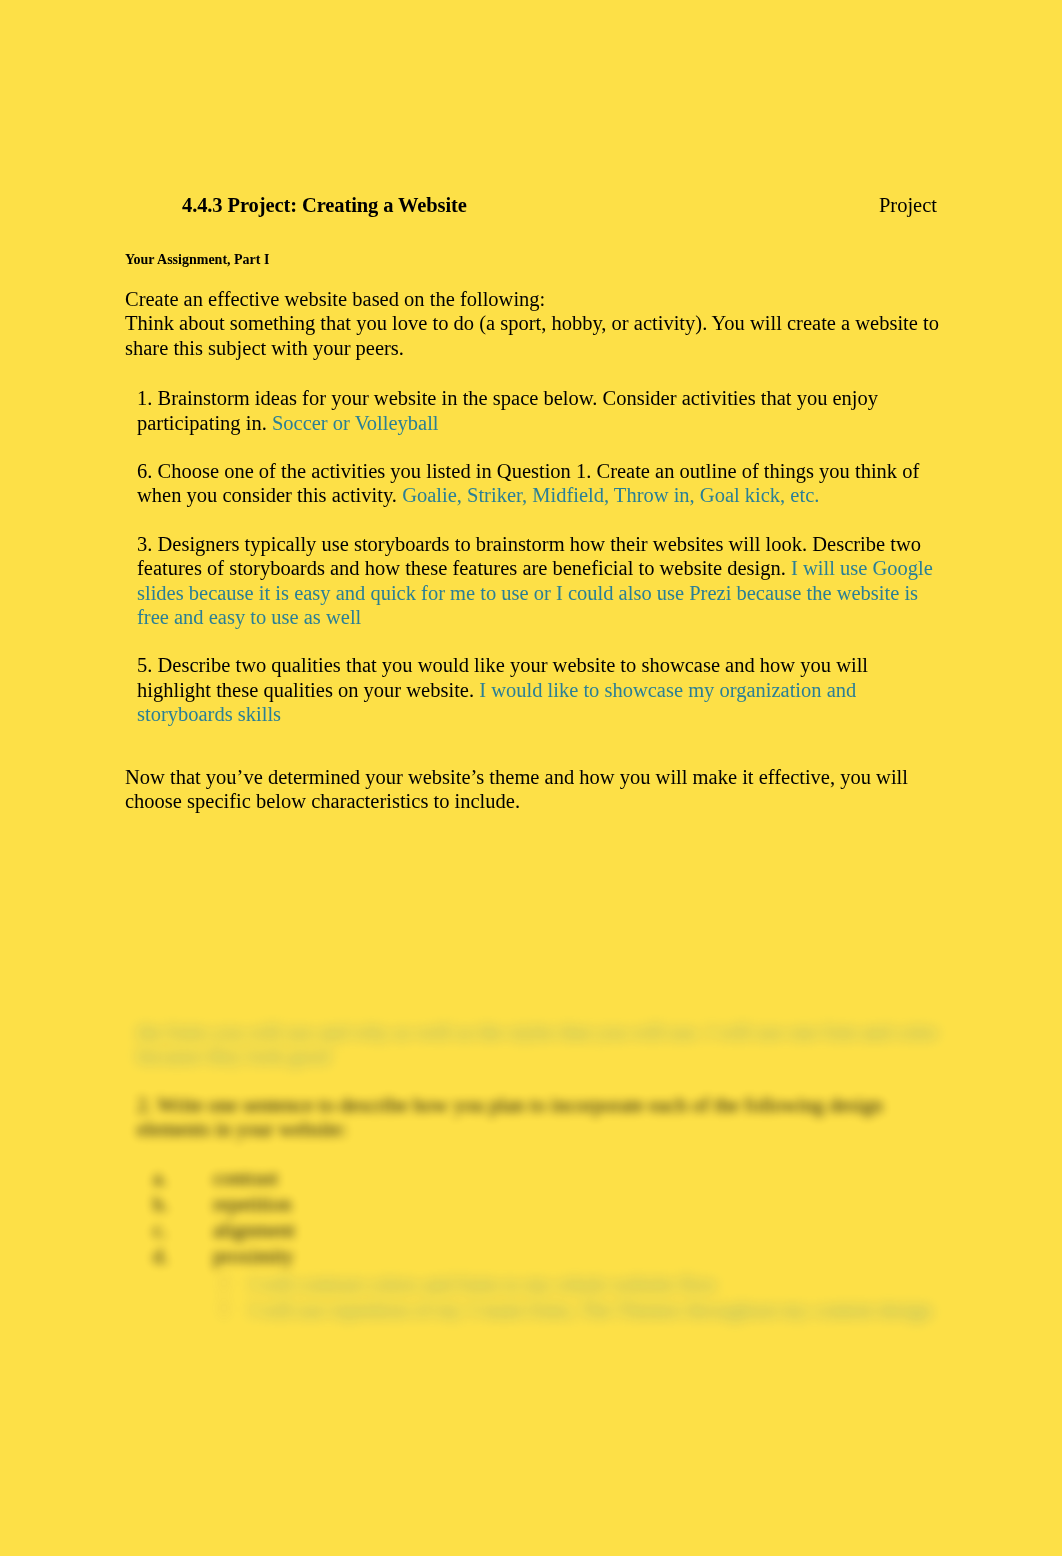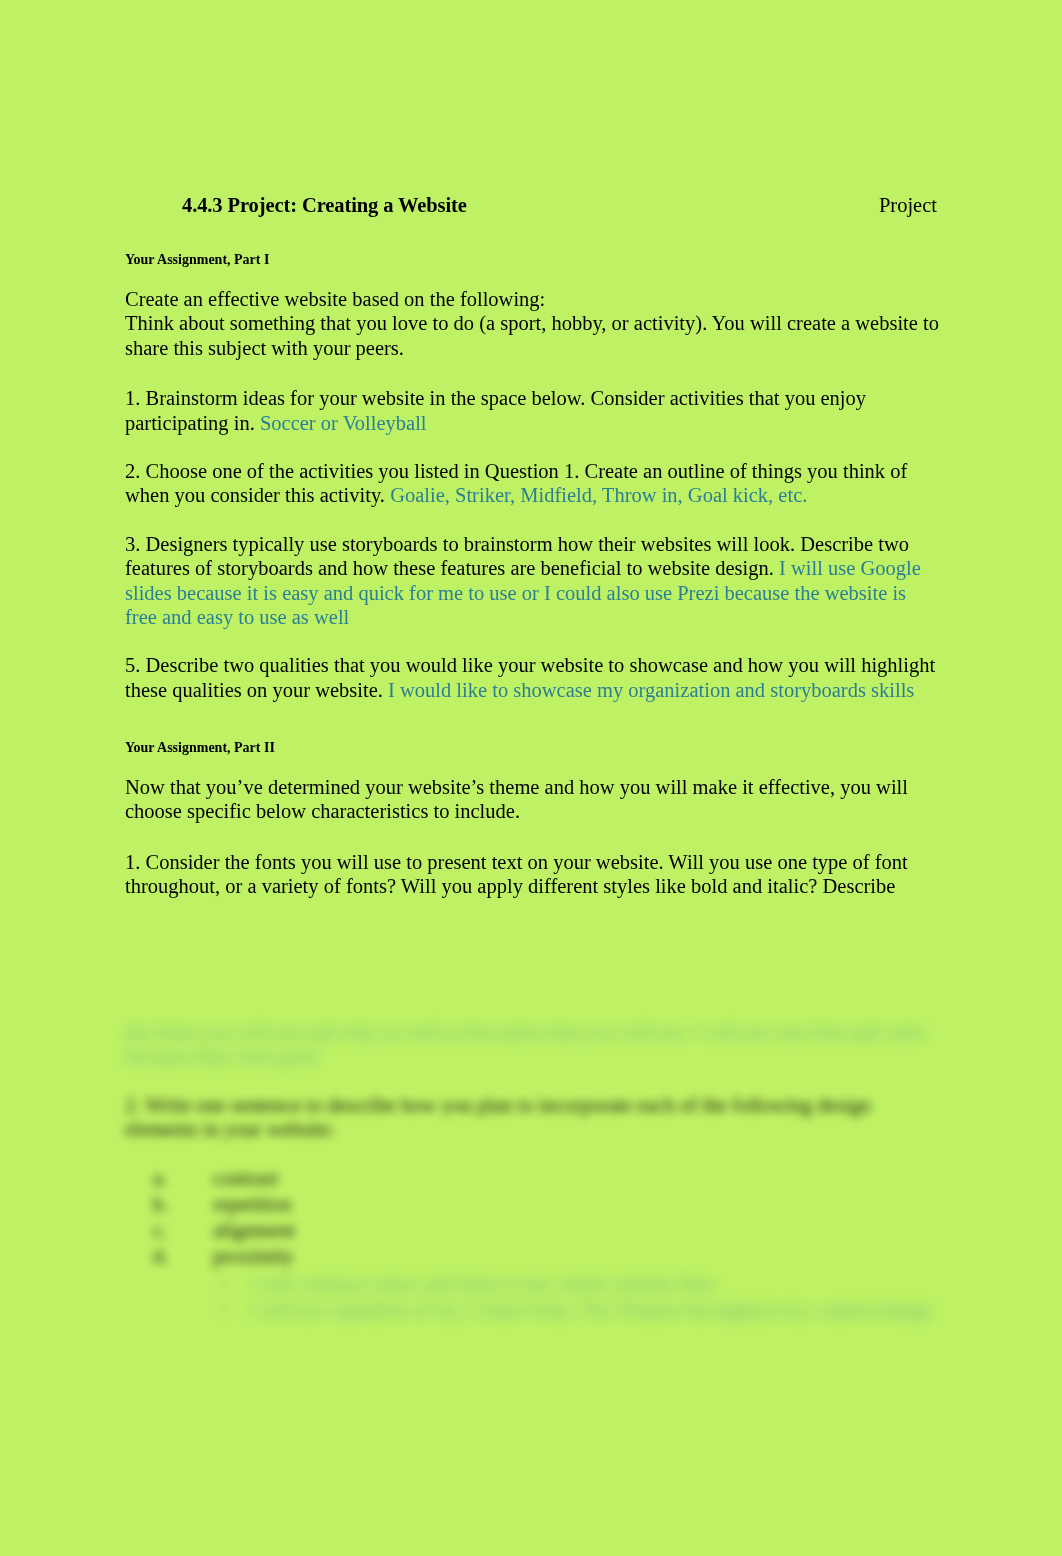--- a/index.html
+++ b/index.html
@@ -17,21 +17,21 @@
     color: #000000;
     -webkit-font-smoothing: antialiased;
   }
 
   .page {
     position: absolute;
     top: 0;
     left: 0;
     width: 1062px;
     height: 1556px;
-    background: #bef264;
+    background: #fde047;
     box-sizing: border-box;
   }
 
   
   .doc-header {
     position: absolute;
     left: 125px;
     top: 174px;
     width: 812px;
     display: flex;
@@ -69,21 +69,21 @@
     font-weight: normal;
     font-size: 20.5px;
     line-height: 1.2;
     margin: 0 0 26px 0;
   }
   .lead .l2 { display: block; }
 
   .q {
     font-size: 20.5px;
     line-height: 1.19;
-    margin: 0 0 24px 0;
+    margin: 0 0 24px 12px;
     text-align: left;
   }
 
   .ans {
     color: #2a7f96;
   }
 
   .gap-big { height: 14px; }
 
   
@@ -161,43 +161,39 @@
       <span>Create an effective website based on the following:</span>
       <span class="l2">Think about something that you love to do (a sport, hobby, or activity). You will create a website to share this subject with your peers.</span>
     </p>
 
     <p class="q">
       <span>1. Brainstorm ideas for your website in the space below. Consider activities that you enjoy participating in.</span>
       <span class="ans">Soccer or Volleyball</span>
     </p>
 
     <p class="q">
-      <span>2. Choose one of the activities you listed in Question 1. Create an outline of things you think of when you consider this activity.</span>
+      <span>6. Choose one of the activities you listed in Question 1. Create an outline of things you think of when you consider this activity.</span>
       <span class="ans">Goalie, Striker, Midfield, Throw in, Goal kick, etc.</span>
     </p>
 
     <p class="q">
       <span>3. Designers typically use storyboards to brainstorm how their websites will look. Describe two features of storyboards and how these features are beneficial to website design.</span>
       <span class="ans">I will use Google slides because it is easy and quick for me to use or I could also use Prezi because the website is free and easy to use as well</span>
     </p>
 
     <p class="q">
       <span>5. Describe two qualities that you would like your website to showcase and how you will highlight these qualities on your website.</span>
       <span class="ans">I would like to showcase my organization and storyboards skills</span>
     </p>
 
     <div class="gap-big"></div>
 
-    <p class="h-sub">Your Assignment, Part II</p>
 
     <p class="lead">Now that you’ve determined your website’s theme and how you will make it effective, you will choose specific below characteristics to include.</p>
 
-    <p class="q">
-      <span>1. Consider the fonts you will use to present text on your website. Will you use one type of font throughout, or a variety of fonts? Will you apply different styles like bold and italic? Describe</span>
-    </p>
 
   </div>
 
   <div class="blurred">
 
     <p class="q ans blurred-weak">the fonts you will use and why as well as the styles that you will use. I will use one font and color because they look good</p>
 
     <p class="q">2. Write one sentence to describe how you plan to incorporate each of the following design elements in your website:</p>
 
     <ol class="letters">

